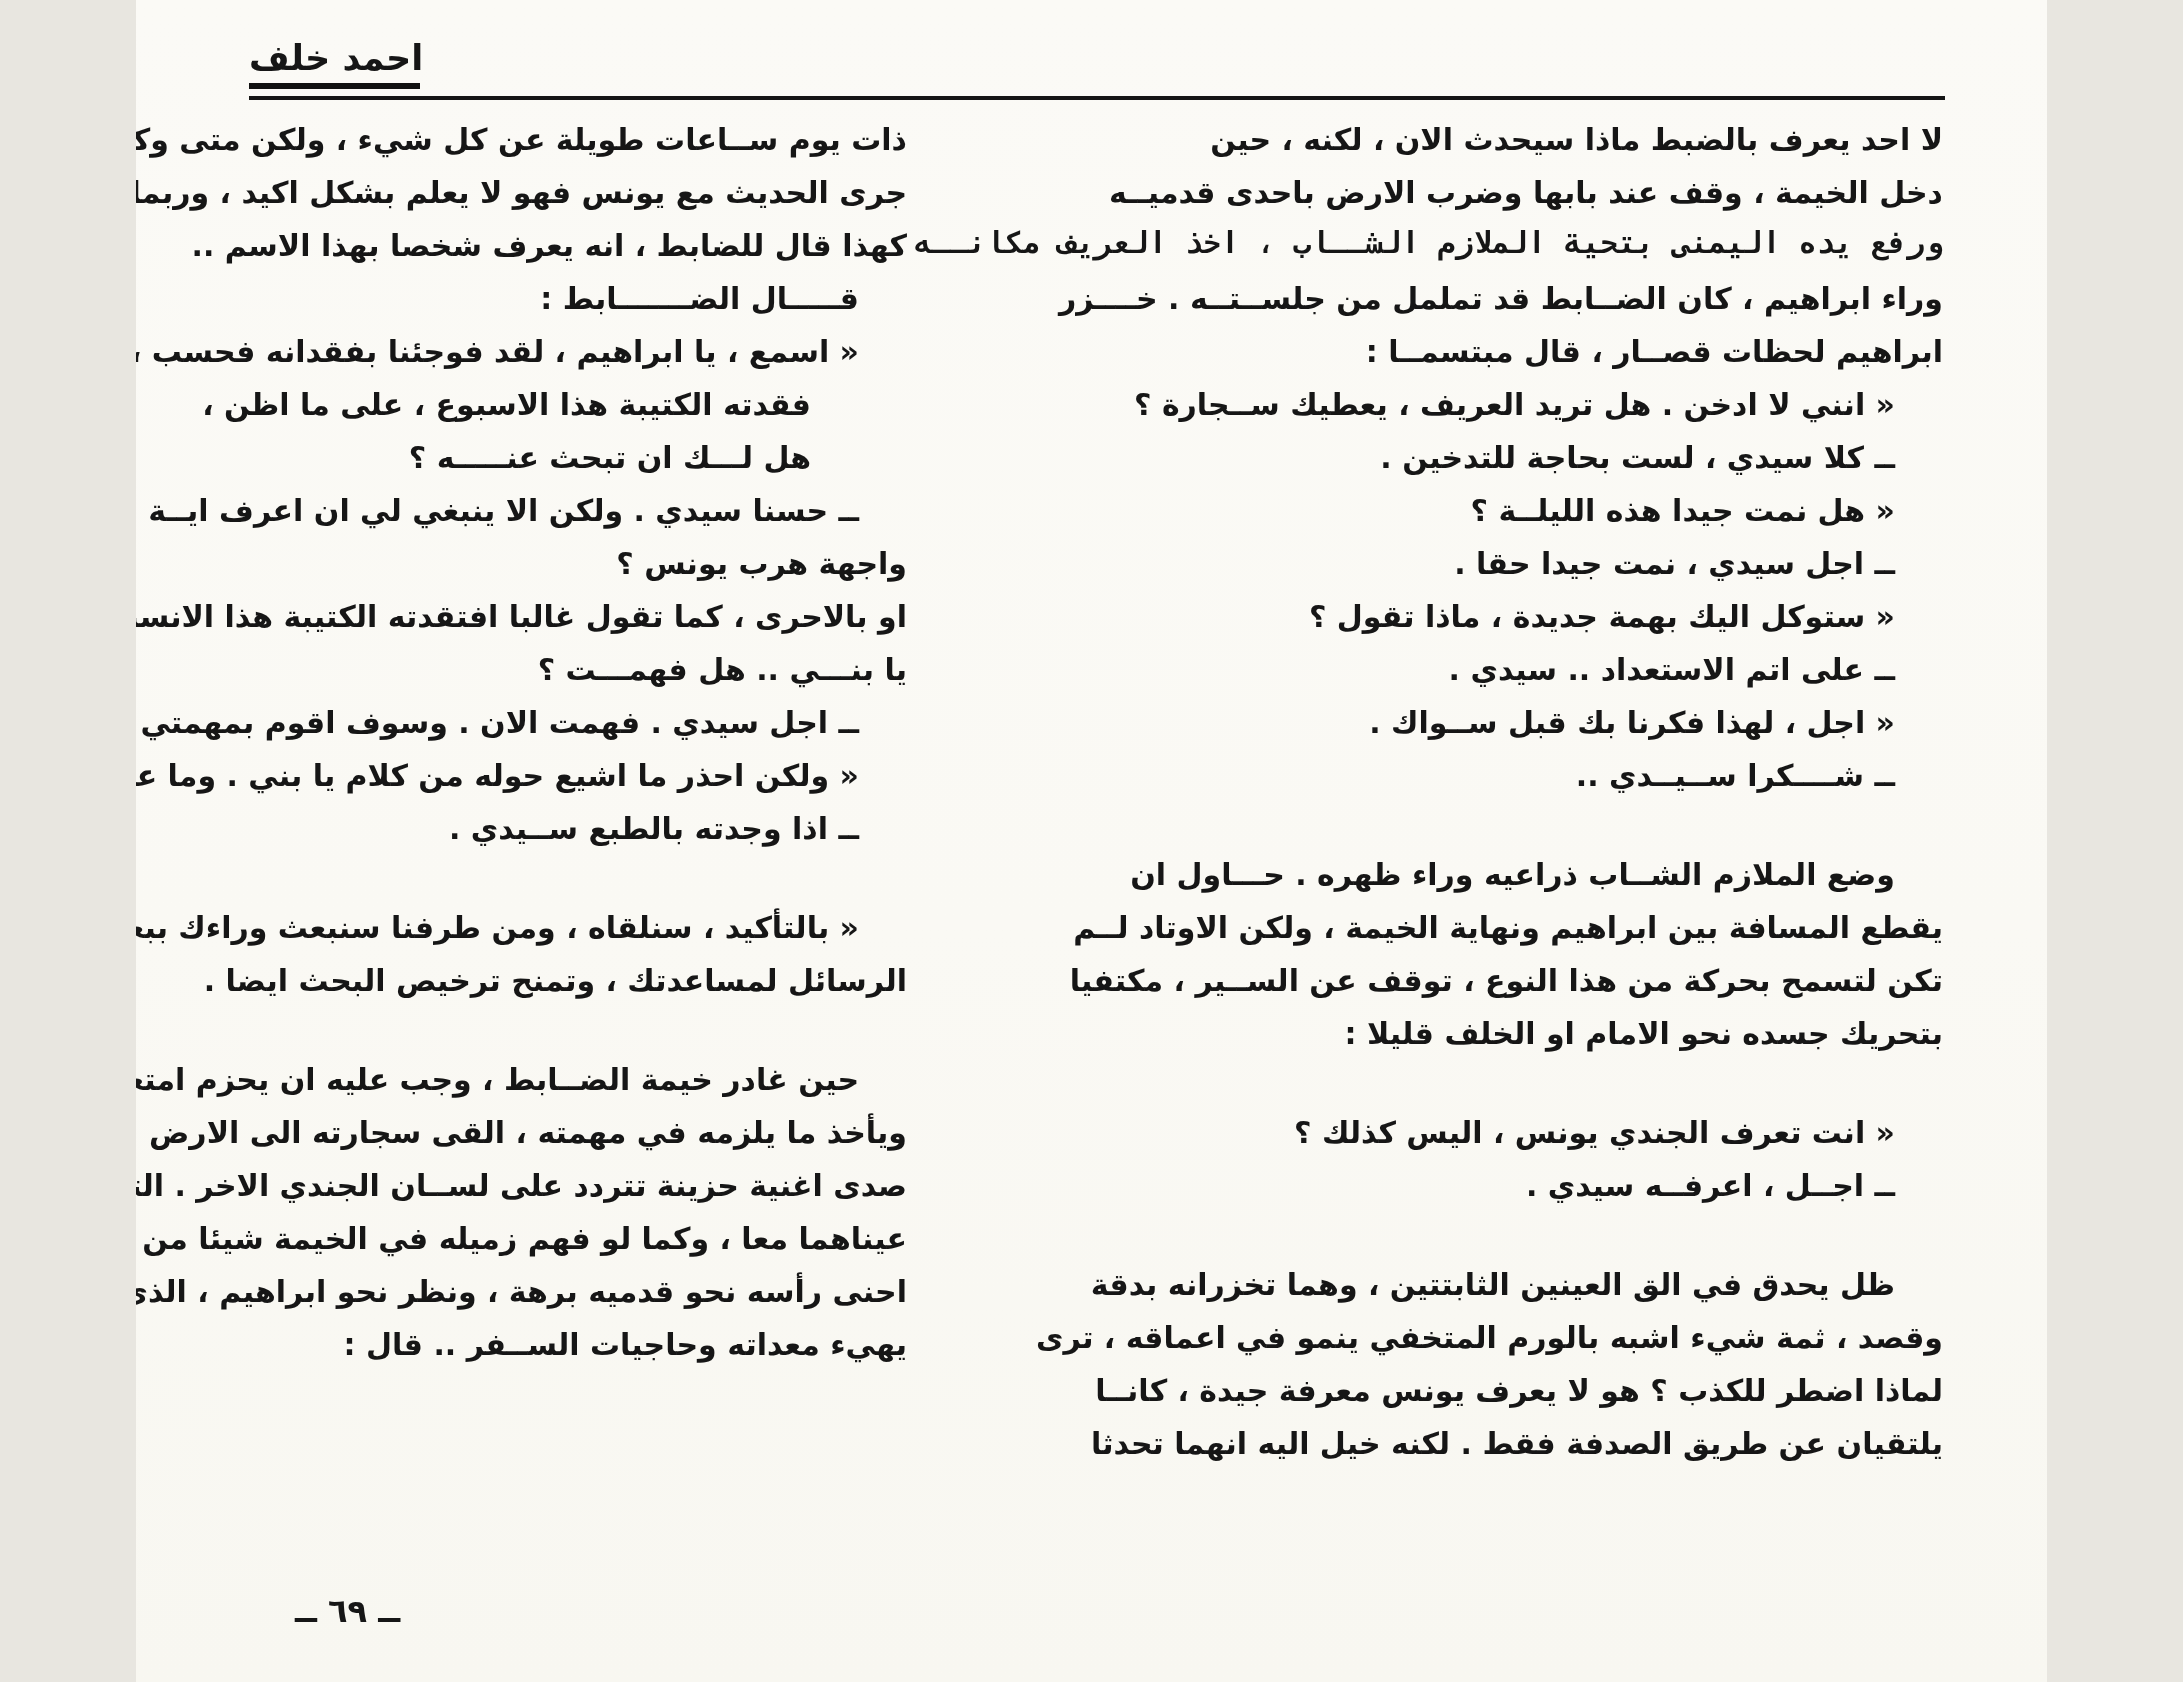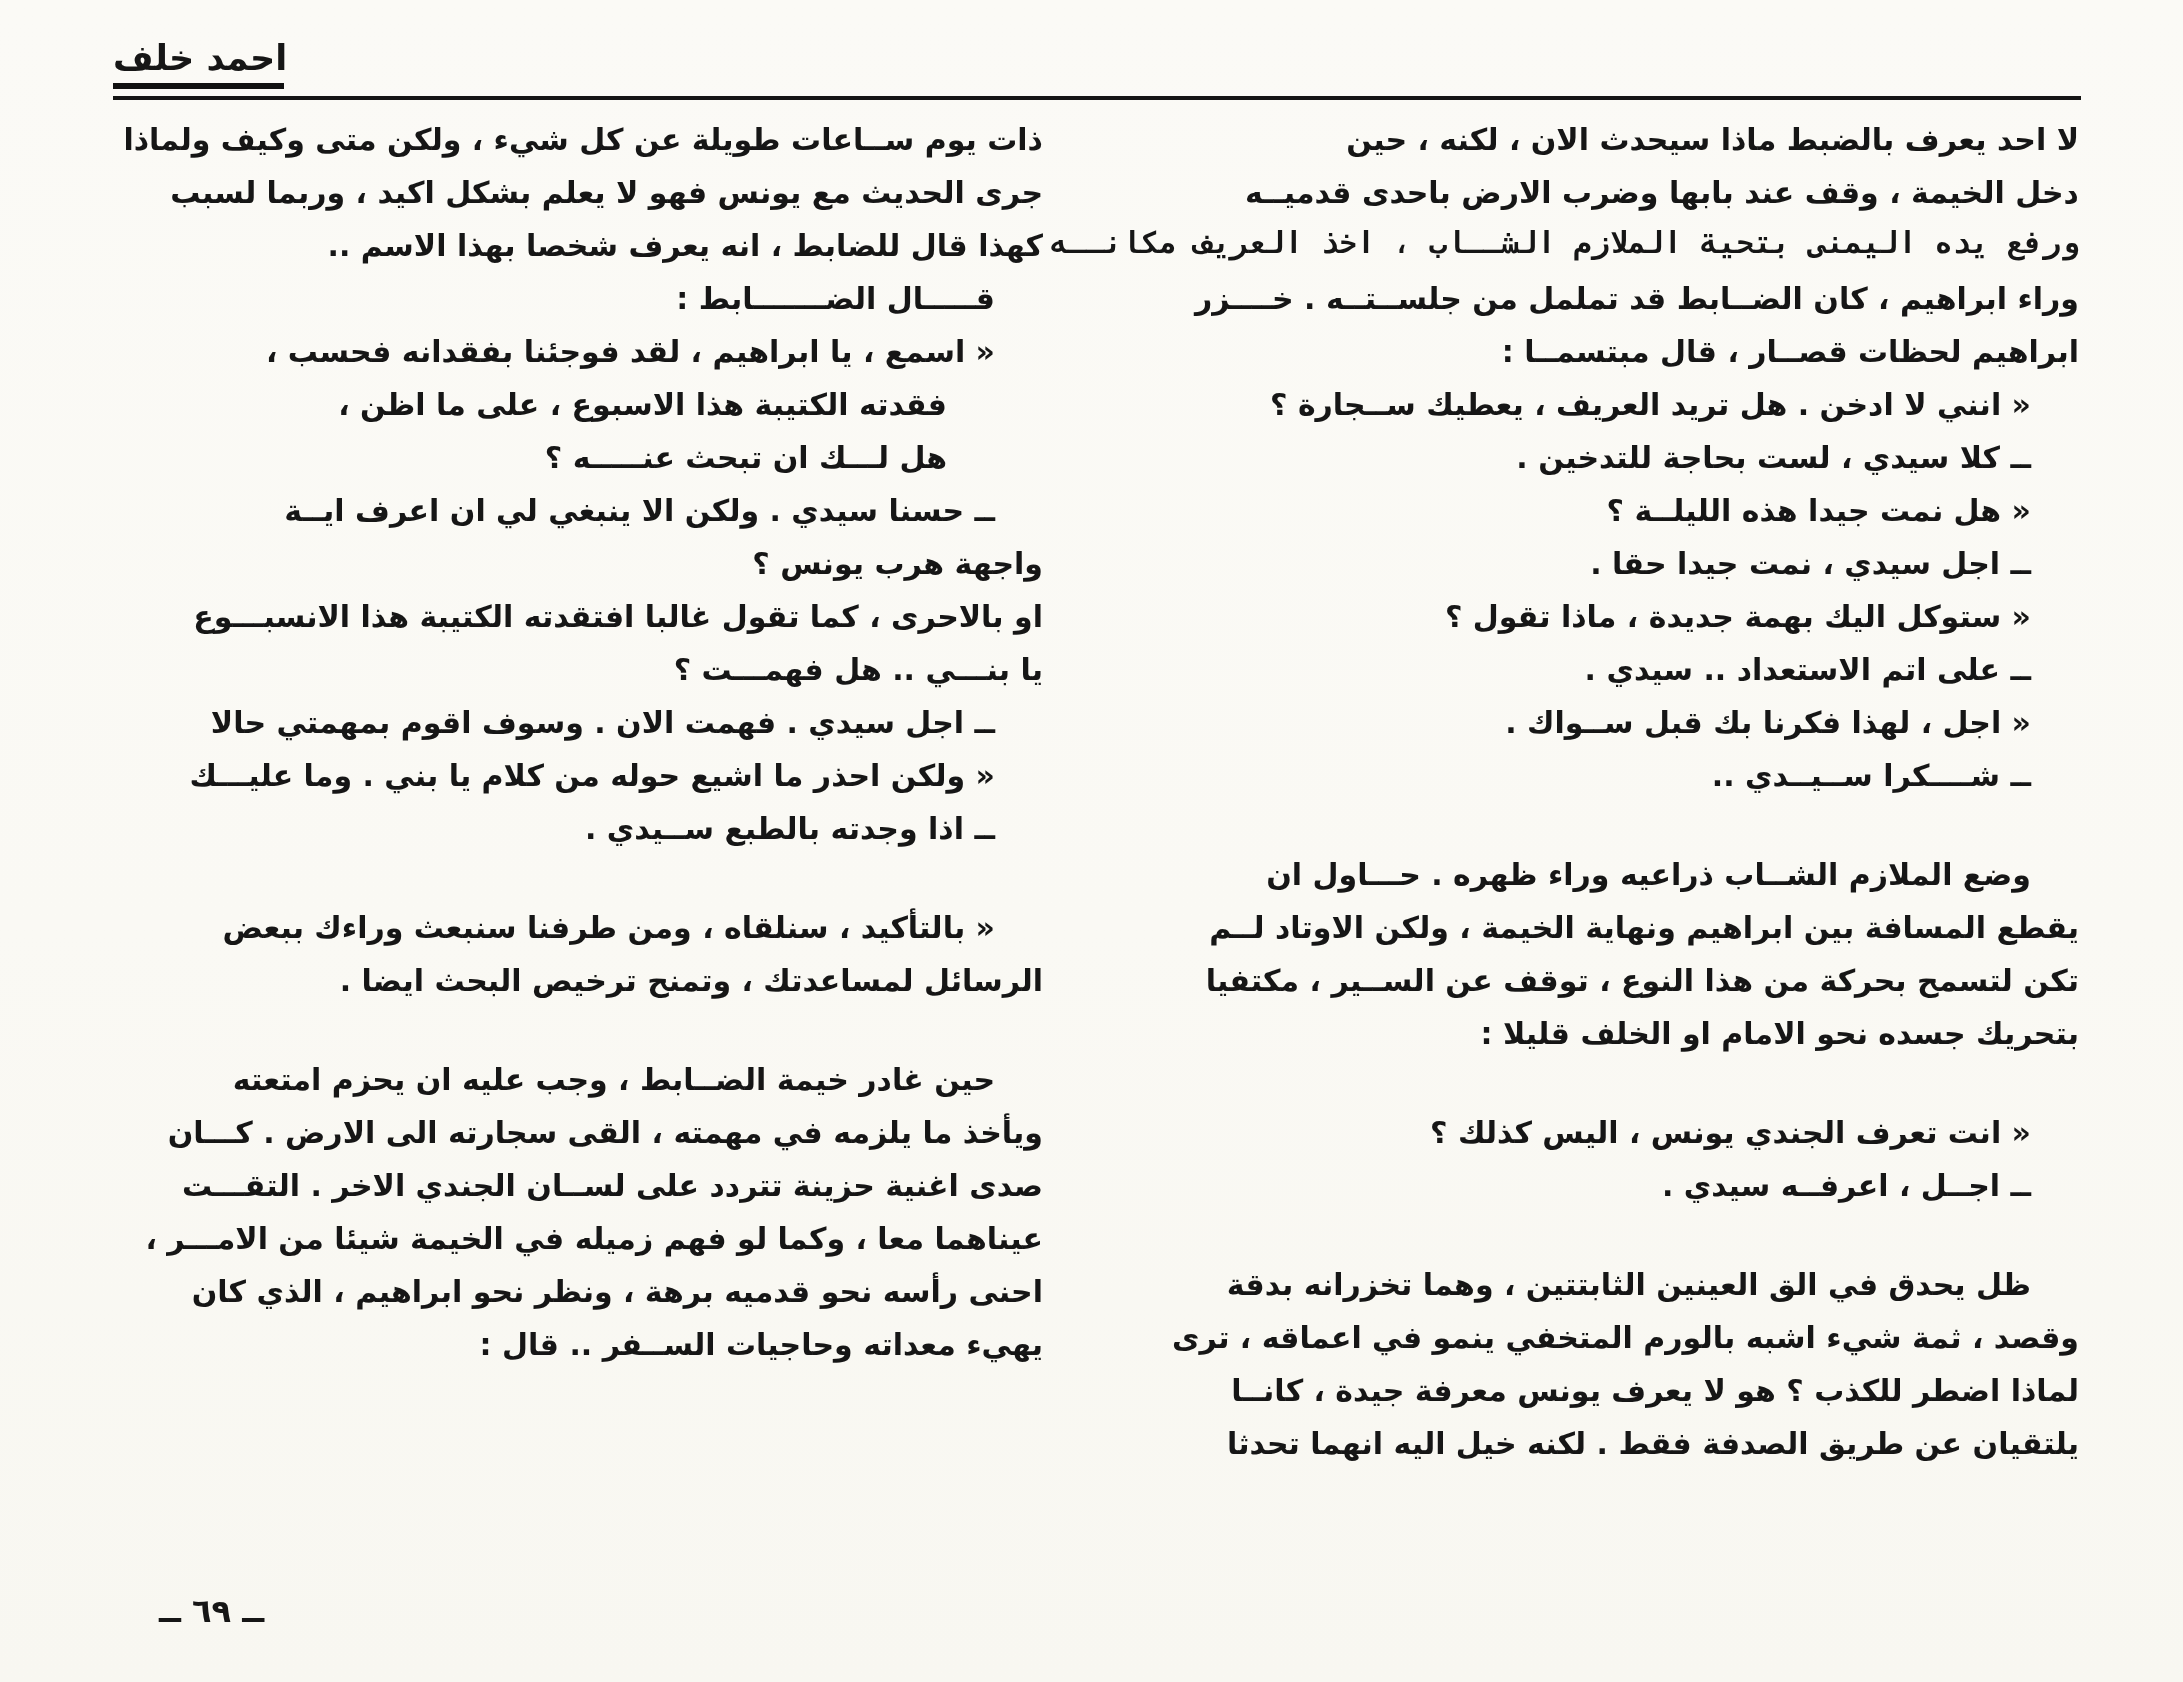--- a/index.html
+++ b/index.html
@@ -3,21 +3,21 @@
 <meta charset="utf-8">
 <style>
   html, body {
     margin: 0;
     padding: 0;
     background: #e8e6e0;
     font-family: "DejaVu Sans", sans-serif;
   }
   .page {
     position: relative;
-    width: 2183px;
+    width: 1911px;
     height: 1683px;
     margin: 0 auto;
     background: linear-gradient(180deg, #fbfaf6 0%, #faf9f4 55%, #f8f7f1 100%);
     color: #161616;
     overflow: hidden;
   }
   .author-header {
     position: absolute;
     top: 38px;
     left: 113px;

